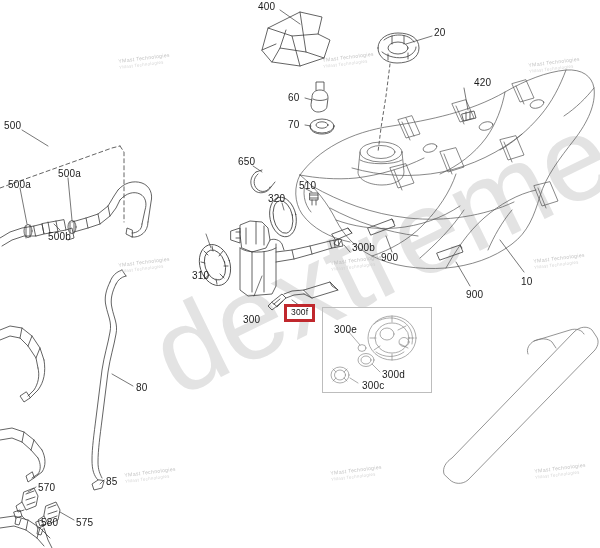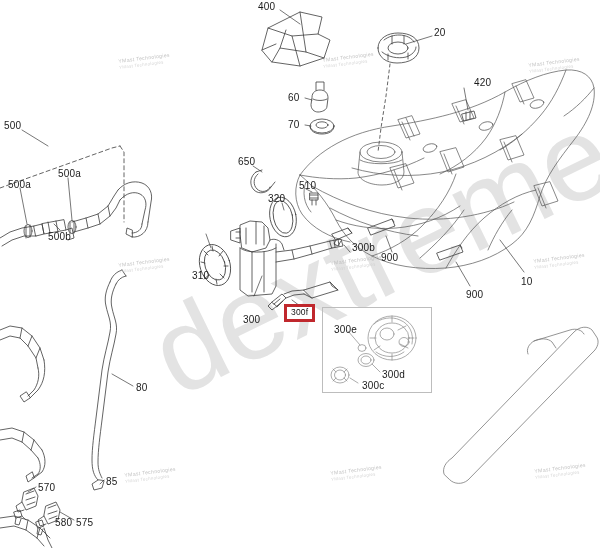--- a/index.html
+++ b/index.html
@@ -389,21 +389,21 @@
   <div class="lbl" style="left:48px;top:232px;">500b</div>
   <div class="lbl" style="left:192px;top:226px;margin-top:45px;">310</div>
   <div class="lbl" style="left:352px;top:243px;">300b</div>
   <div class="lbl" style="left:381px;top:253px;">900</div>
   <div class="lbl" style="left:243px;top:315px;">300</div>
   <div class="lbl" style="left:521px;top:277px;">10</div>
   <div class="lbl" style="left:466px;top:290px;">900</div>
   <div class="lbl" style="left:136px;top:383px;">80</div>
   <div class="lbl" style="left:106px;top:477px;">85</div>
   <div class="lbl" style="left:38px;top:483px;">570</div>
-  <div class="lbl" style="left:19px;top:518px;padding-left:36px;">580</div>
+  <div class="lbl" style="left:5px;top:518px;padding-left:36px;">580</div>
   <div class="lbl" style="left:76px;top:518px;">575</div>
 
   <div class="lbl hl" style="left:284px;top:304px;">300f</div>
 
   <div class="lbl" style="left:334px;top:325px;">300e</div>
   <div class="lbl" style="left:382px;top:370px;">300d</div>
   <div class="lbl" style="left:362px;top:381px;">300c</div>
 
 </div>
 

